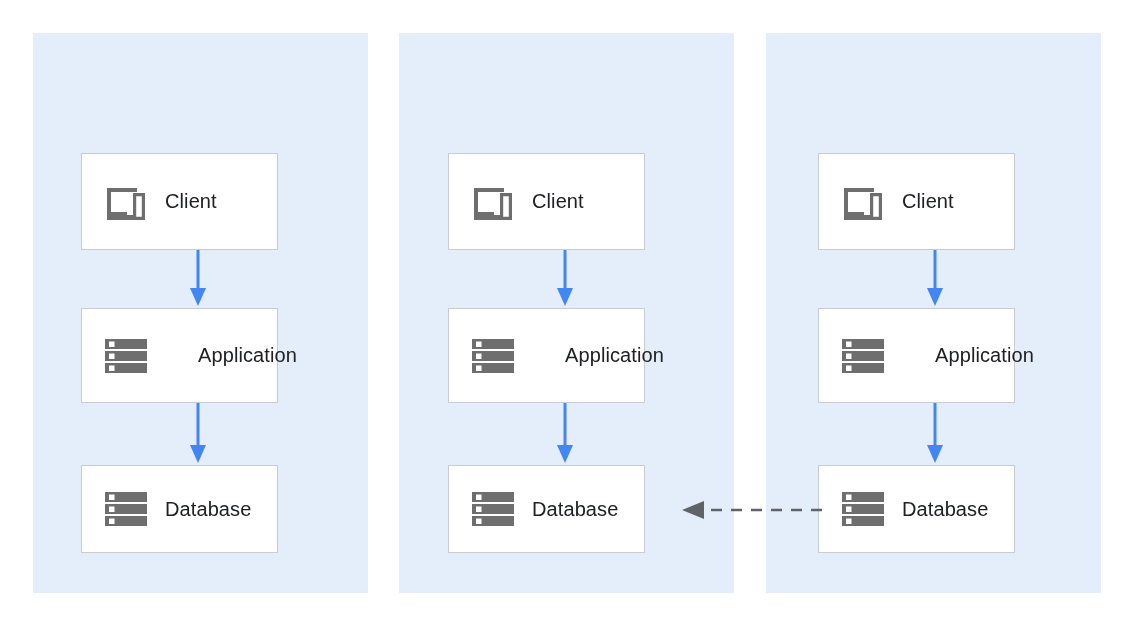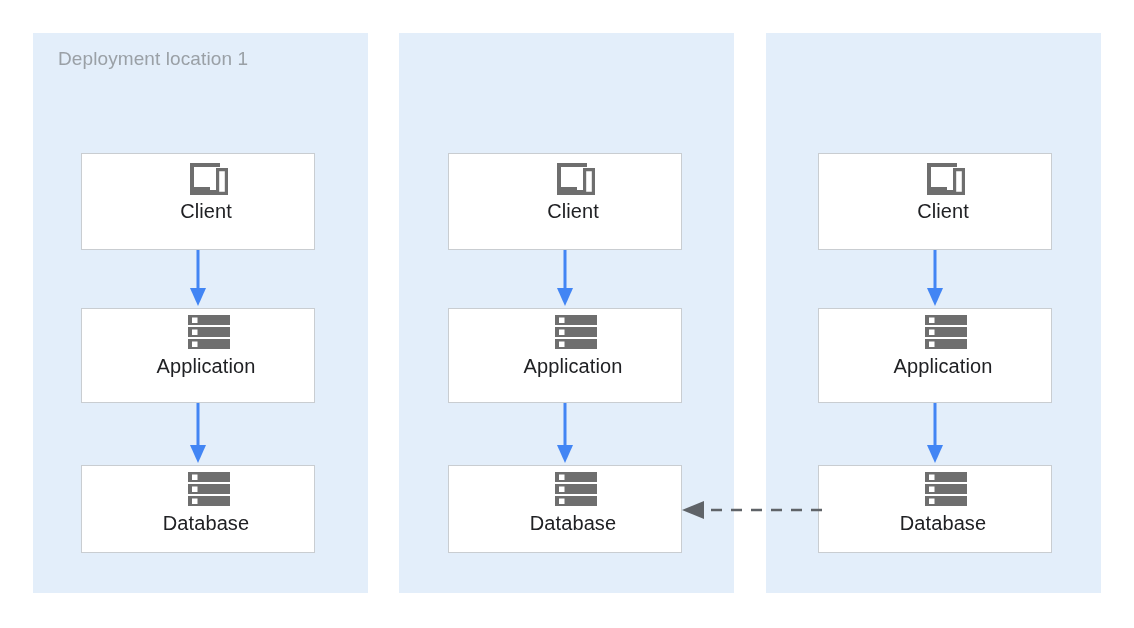--- a/index.html
+++ b/index.html
@@ -46,25 +46,24 @@
   }
 
   
   .node {
     position: absolute;
     background: #ffffff;
     border: 1px solid #C9CDD1;
     display: flex;
     align-items: center;
     height: 97px;
-    width: 234px;
-    flex-direction: column;
+    width: 197px;
   }
   .node.n-client { top: 120px; }
-  .node.n-app    { top: 275px; height: 95px; }
+  .node.n-app    { top: 275px; height: 95px; gap: 33px; }
   .node.n-db     { top: 432px; height: 88px; }
 
   .panel.p0 .node { left: 48px; }
   .panel.p1 .node { left: 49px; }
   .panel.p2 .node { left: 52px; }
 
   .node-icon {
     flex: 0 0 auto;
     margin-left: 21px;
     width: 46px;
@@ -102,21 +101,20 @@
     height: 24px;
     pointer-events: none;
   }
 </style>
 </head>
 <body>
 
 <div id="diagram">
 
   <div class="panel p0">
-    <div class="panel-title">Deployment location 1</div>
 
     <div class="node n-client">
       <span class="node-icon">
         <svg width="46" height="46" viewBox="0 0 46 46" aria-hidden="true">
           <path fill="#6E6E6E" d="M4 9h30v4H8v20h16v4H4z"></path>
           <rect x="4" y="36" width="26" height="5" fill="#6E6E6E"></rect>
           <path fill="#6E6E6E" d="M30 14h12v27H30zm3.2 3.2v20.6h5.6V17.2z"></path>
         </svg>
       </span>
       <span class="node-label">Client</span>

